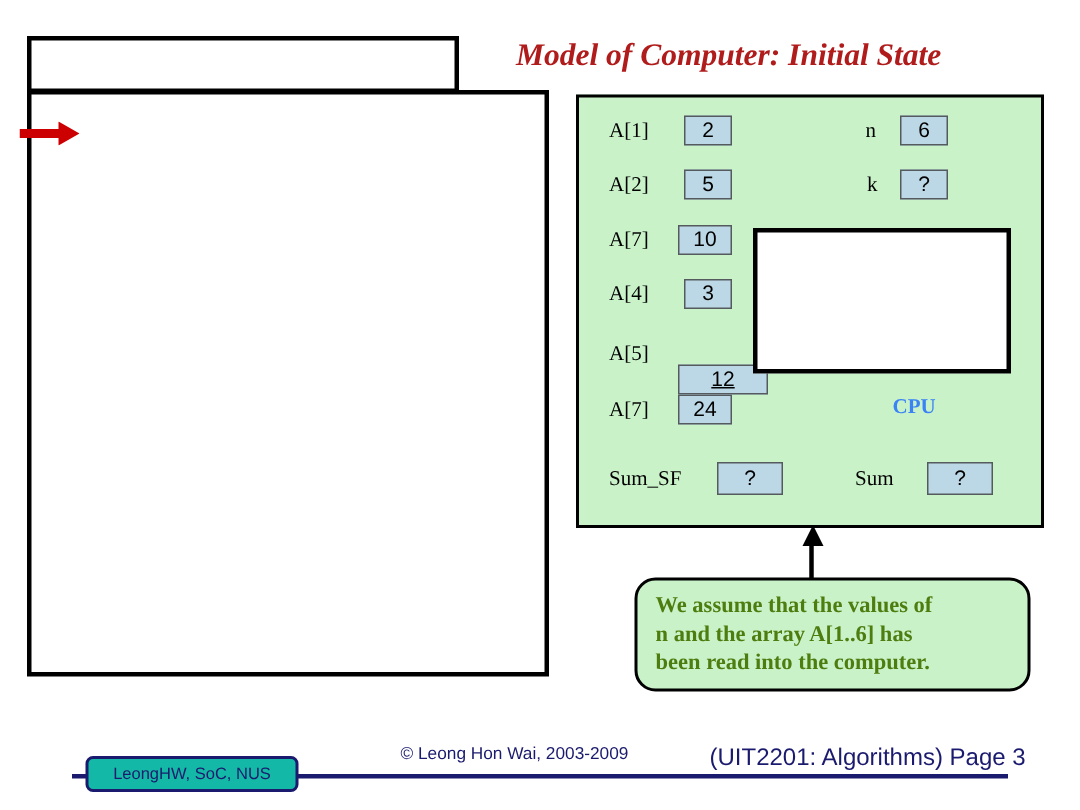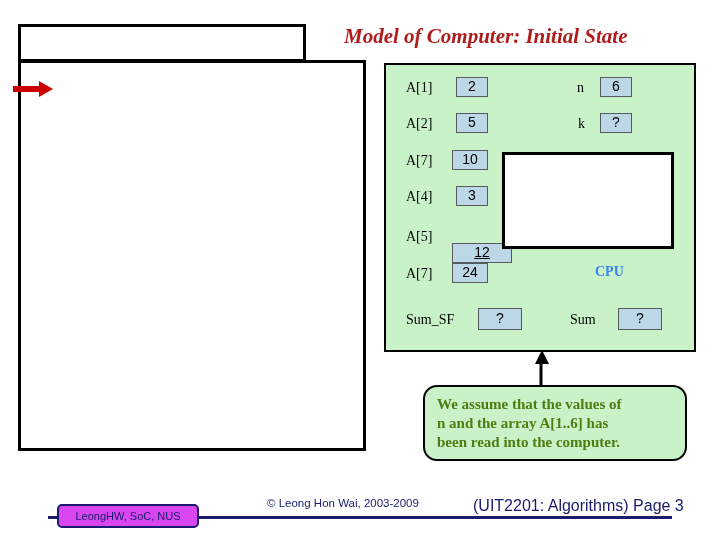--- a/index.html
+++ b/index.html
@@ -153,21 +153,21 @@
   .footer-rule {
     position: absolute;
     left: 48px; top: 516px;
     width: 624px; height: 3px;
     background: #1a1a6e;
   }
   .footer-badge {
     position: absolute;
     left: 57px; top: 504px;
     width: 142px; height: 24px;
-    background: #d946ef;
+    background: #14b8a6;
     border: 2px solid #1a1a6e;
     border-radius: 5px;
     box-sizing: border-box;
     text-align: center;
     font-family: "Liberation Sans", sans-serif;
     font-size: 11px;
     color: #1a1a6e;
     line-height: 21px;
     white-space: nowrap;
   }

